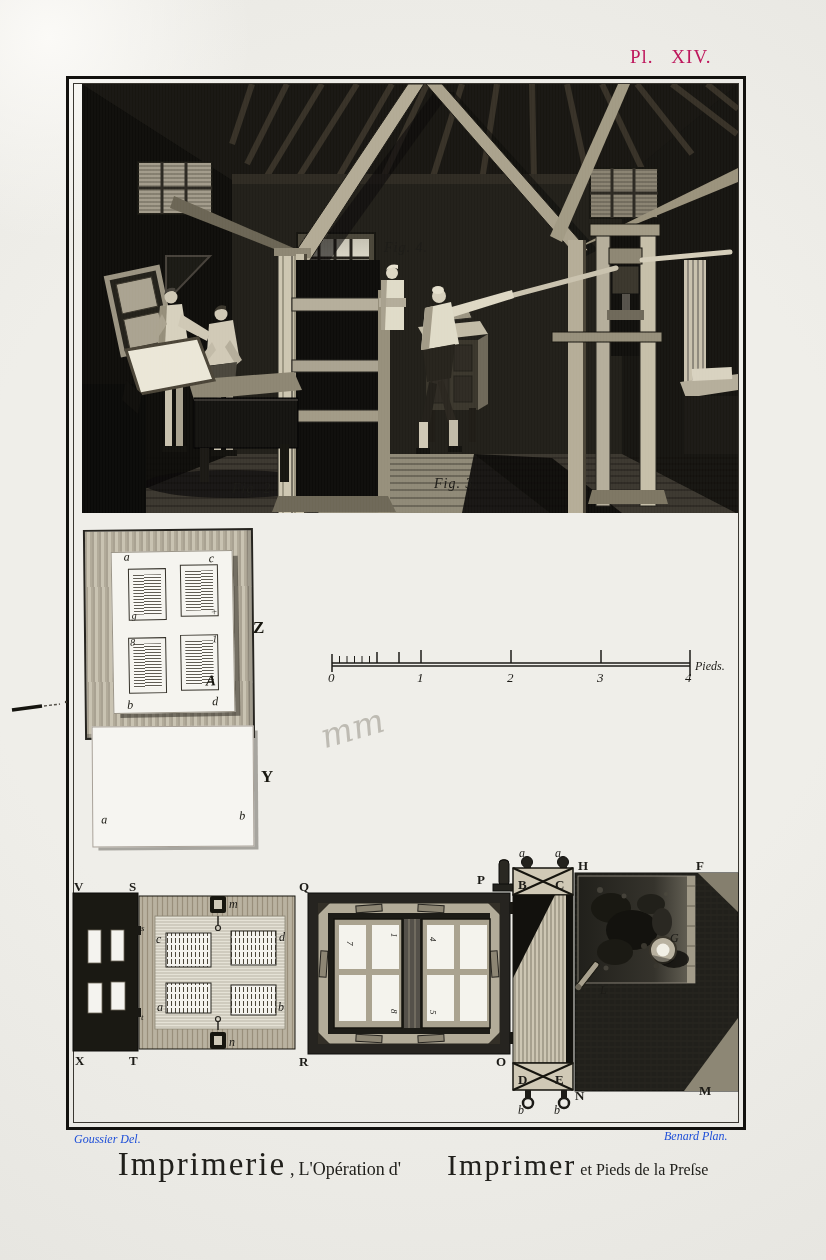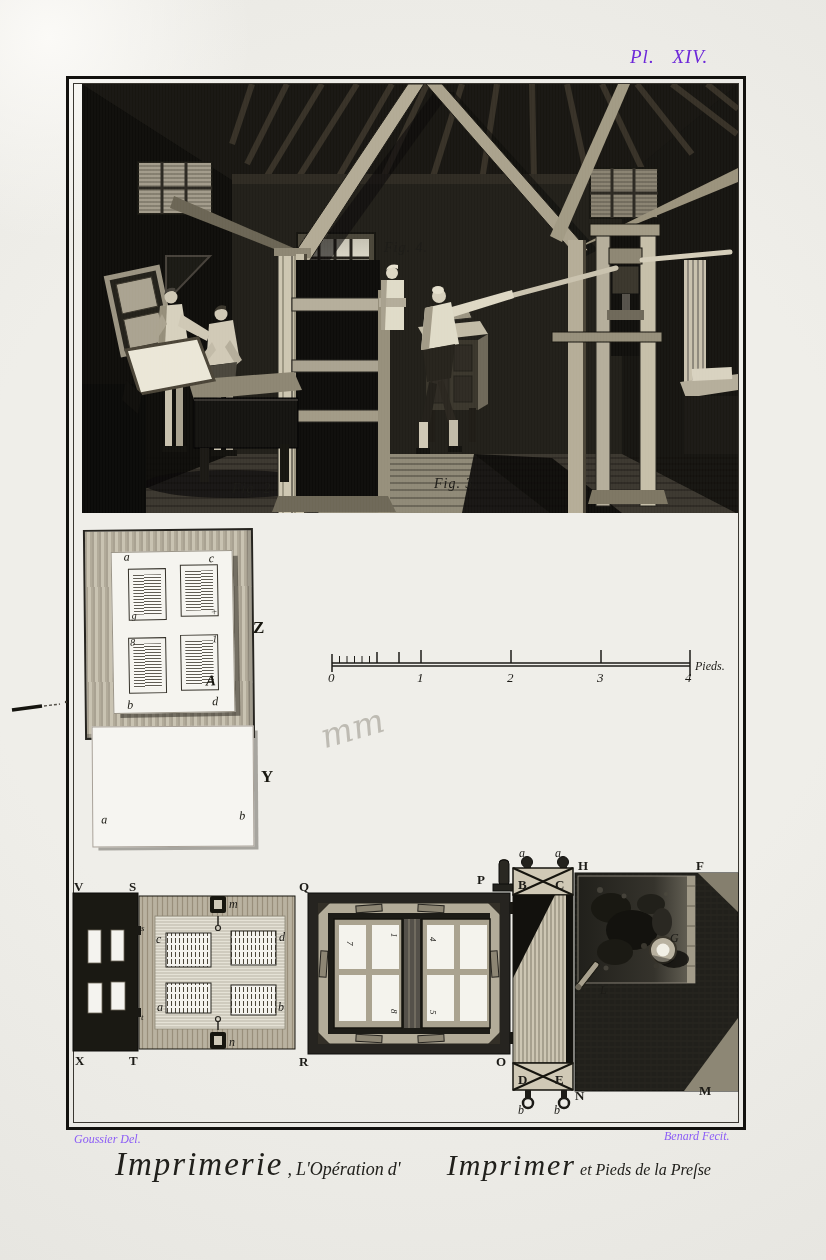--- a/index.html
+++ b/index.html
@@ -9,28 +9,28 @@
       radial-gradient(circle at 6% 3%, #fbfaf7 0%, rgba(251,250,247,0) 14%),
       radial-gradient(circle at 50% 45%, #efeee9 55%, #e7e6e1 100%),
       #ecebe6;
     font-family:"Liberation Serif", serif; color:#1c1b17;
   }
   .abs{position:absolute;}
   
   #frame-outer{left:66px;top:76px;width:680px;height:1054px;border:3px solid #12110e;box-sizing:border-box;}
   #frame-inner{left:73px;top:83px;width:666px;height:1040px;border:1px solid #3a3731;box-sizing:border-box;}
   
-  #plate-number{left:630px;top:46px;font-style:italic;font-size:19px;word-spacing:12px;letter-spacing:1px;color:#6d28d9;}
-  
-  .credit{font-style:italic;font-size:12px;color:#8b5cf6;}
+  #plate-number{left:630px;top:46px;font-size:19px;word-spacing:12px;letter-spacing:1px;color:#be185d;}
+  
+  .credit{font-style:italic;font-size:12px;color:#1d4ed8;}
   #credit-left{left:74px;top:1132px;}
   #credit-right{left:664px;top:1129px;}
   
   #title-line{left:0;top:1146px;width:826px;text-align:center;white-space:nowrap;color:#21201c;}
-  #title-line span{font-style:italic;}
+  #title-line span{}
   .t-big{font-size:33px;letter-spacing:2px;}
   .t-big2{font-size:30px;letter-spacing:2px;margin-left:46px;}
   .t-med{font-size:18px;}
   .t-sm{font-size:16px;}
   
   #z-board{left:84px;top:529px;width:166px;height:206px;border:2px solid #26241f;
     background:repeating-linear-gradient(90deg,#a9a292 0 2px,#c9c3b2 2px 5px,#b2ab9a 5px 7px);
     transform:rotate(-0.6deg);box-shadow:inset -4px -4px 0 rgba(40,37,30,.25);}
   #z-sheet{left:112px;top:551px;width:120px;height:160px;background:#f5f4ef;border:1px solid #9b9588;
     transform:rotate(-1deg);box-shadow:6px 5px 0 -1px rgba(45,42,35,.55);}
@@ -526,21 +526,21 @@
     </g>
   </g>
   <text class="cap" x="512" y="24">H</text>
   <text class="cap" x="630" y="24">F</text>
   <text class="cap" x="633" y="249">M</text>
   <text class="lc" x="604" y="96">G</text>
   <text class="lc" x="534" y="148" fill="#cfc9b7">L</text>
 </svg>
 
 <div class="abs credit" id="credit-left">Goussier Del.</div>
-<div class="abs credit" id="credit-right">Benard Fecit.</div>
+<div class="abs credit" id="credit-right">Benard Plan.</div>
 
 <div class="abs" id="title-line">
   <span class="t-big">Imprimerie</span>
   <span class="t-med">,</span>
   <span class="t-med">L'Opération</span>
   <span class="t-med">d'</span><span class="t-big2">Imprimer</span>
   <span class="t-sm">et Pieds de la Preſse</span>
 </div>
 
 </body></html>

